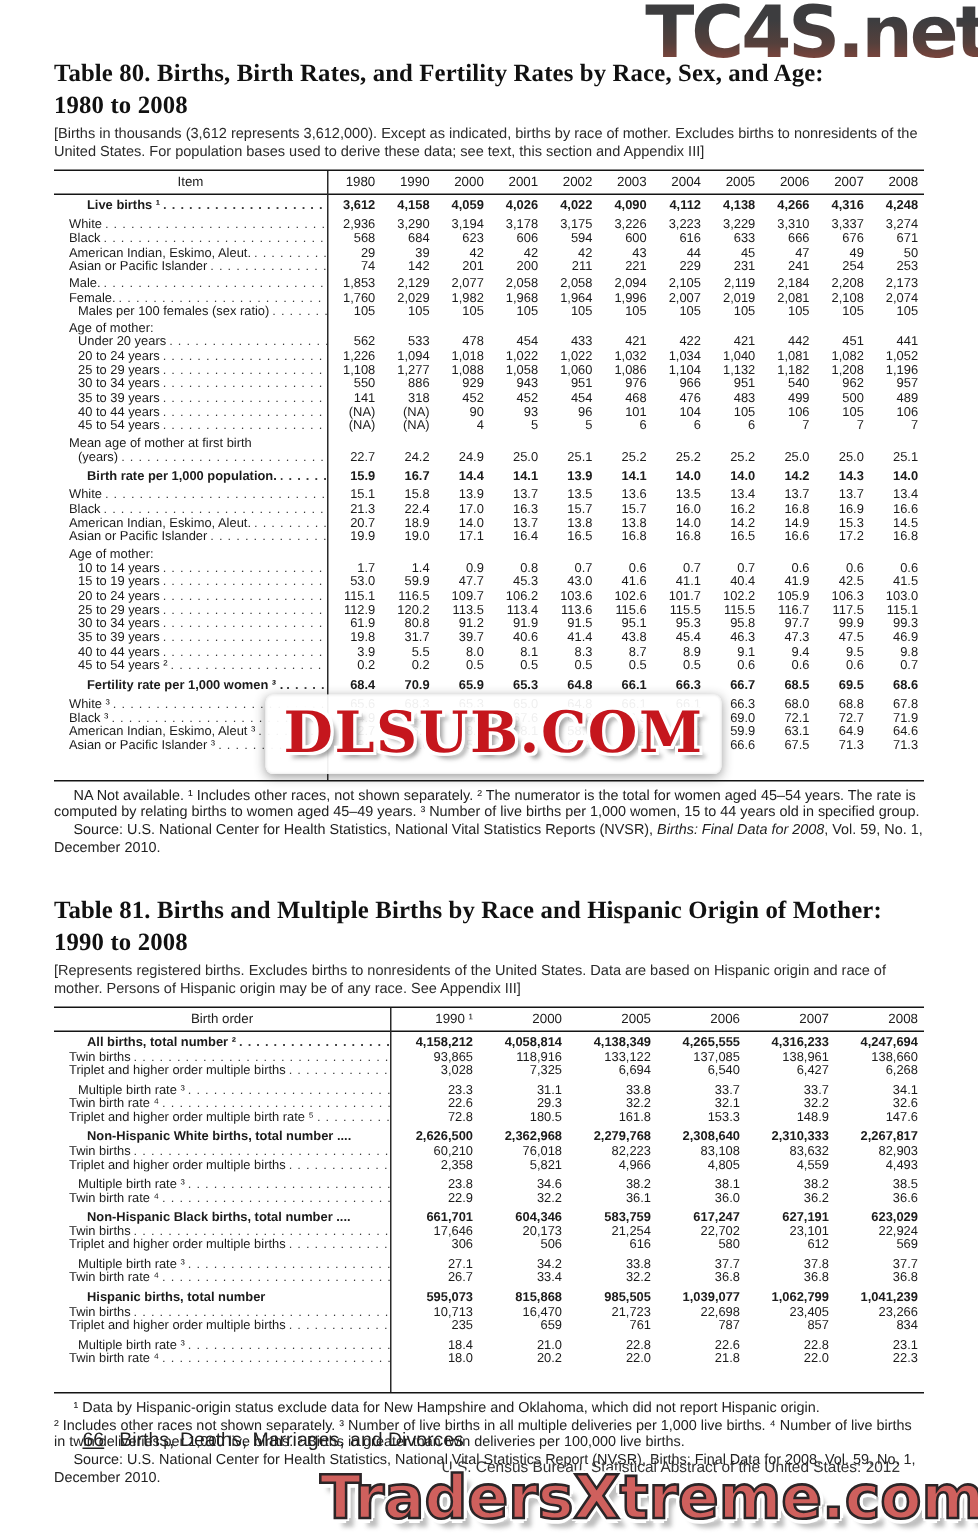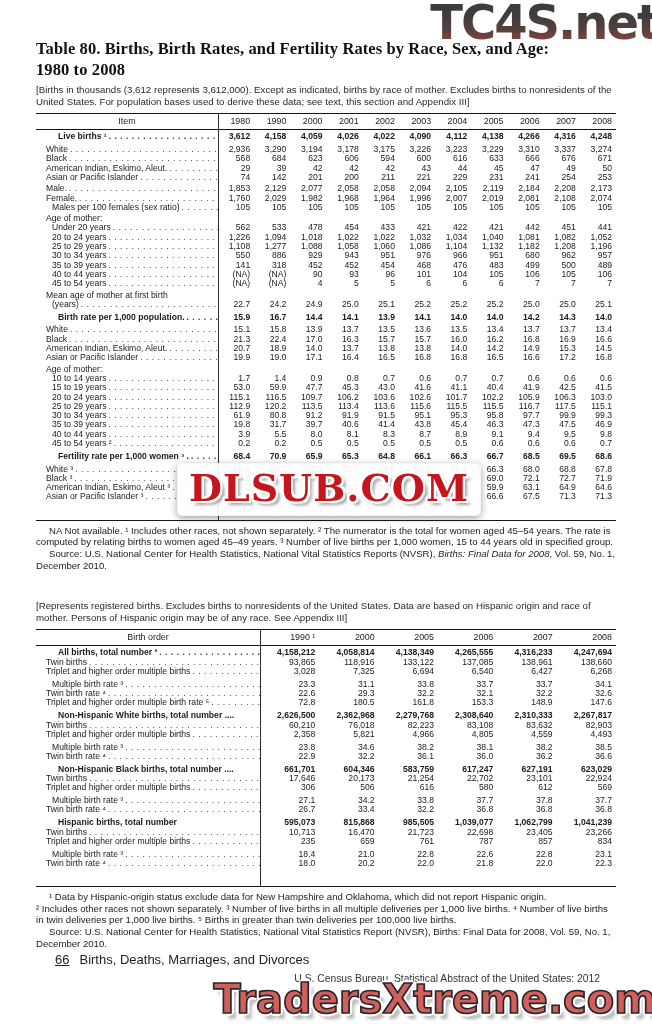--- a/index.html
+++ b/index.html
@@ -314,21 +314,21 @@
           <span class="dots"></span>
         </div>
         <div class="cell">550</div>
         <div class="cell">886</div>
         <div class="cell">929</div>
         <div class="cell">943</div>
         <div class="cell">951</div>
         <div class="cell">976</div>
         <div class="cell">966</div>
         <div class="cell">951</div>
-        <div class="cell">680</div>
+        <div class="cell">540</div>
         <div class="cell">962</div>
         <div class="cell">957</div>
       </div>
       <div class="trow">
         <div class="stub ind1">
           <span class="lbl">35 to 39 years</span>
           <span class="dots"></span>
         </div>
         <div class="cell">141</div>
         <div class="cell">318</div>
@@ -711,20 +711,24 @@
       </div>
     </div>
 
   <div class="footnotes">
     <p class="fn-indent">NA Not available. ¹ Includes other races, not shown separately. ² The numerator is the total for women aged 45–54 years. The rate is computed by relating births to women aged 45–49 years. ³ Number of live births per 1,000 women, 15 to 44 years old in specified group.</p>
     <p class="fn-indent"><span>Source: U.S. National Center for Health Statistics, National Vital Statistics Reports (NVSR), </span><span class="src-italic">Births: Final Data for 2008</span><span>, Vol. 59, No. 1, December 2010.</span></p>
   </div>
 
   <div class="tbl-gap"></div>
 
+  <div class="table-title">
+    <div>Table 81. Births and Multiple Births by Race and Hispanic Origin of Mother:</div>
+    <div>1990 to 2008</div>
+  </div>
   <div class="table-note">[Represents registered births. Excludes births to nonresidents of the United States. Data are based on Hispanic origin and race of mother. Persons of Hispanic origin may be of any race. See Appendix III]</div>
 
   <div class="dtable t81" id="table81">
     <div class="vrule"></div>
   <div class="trow thead">
         <div class="stub">Birth order</div>
         <div class="cell">1990 ¹</div>
         <div class="cell">2000</div>
         <div class="cell">2005</div>
         <div class="cell">2006</div>

